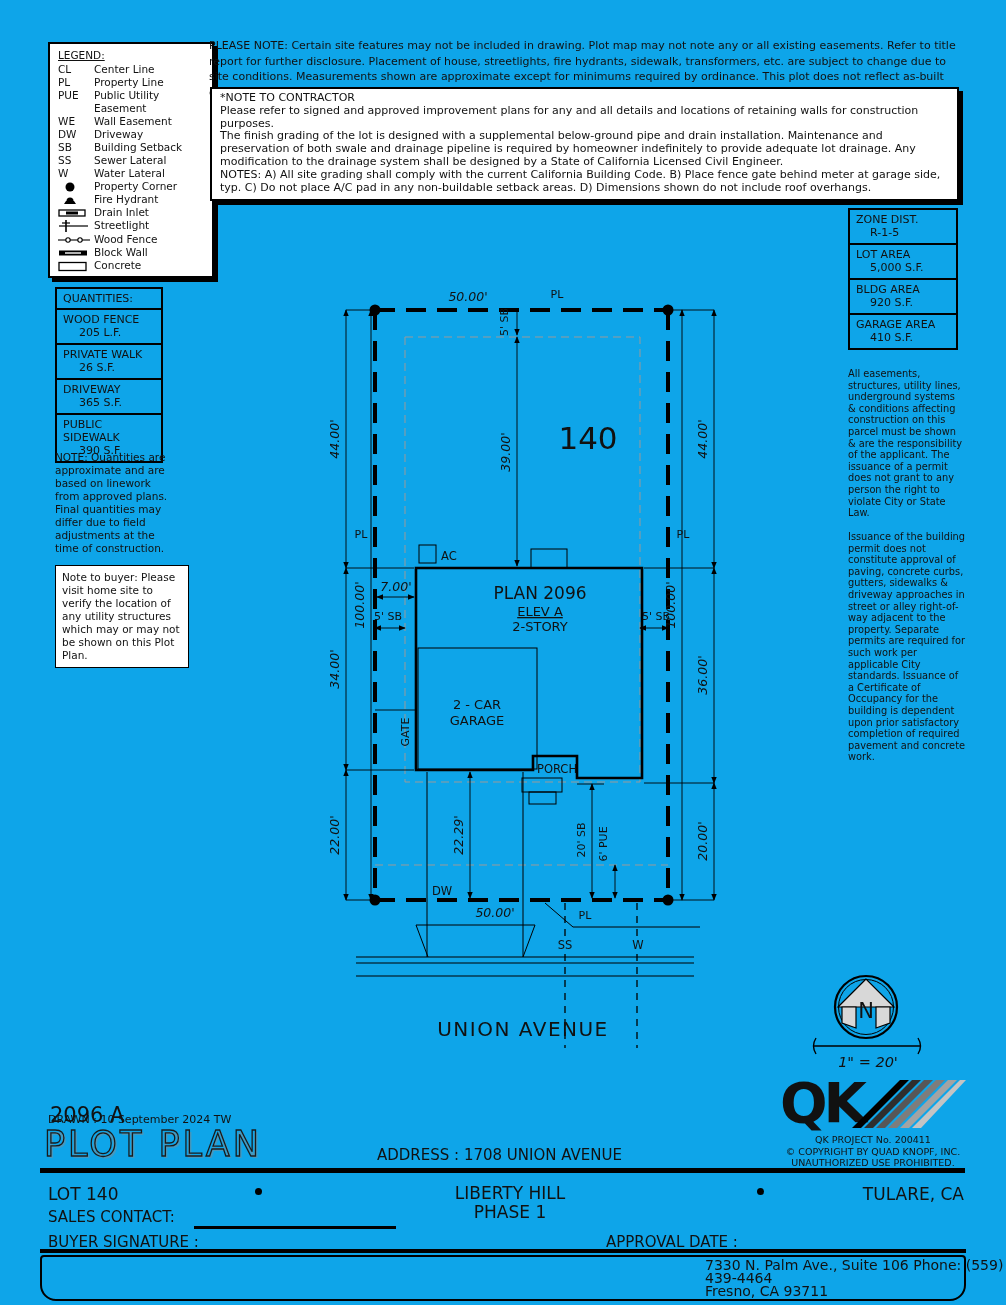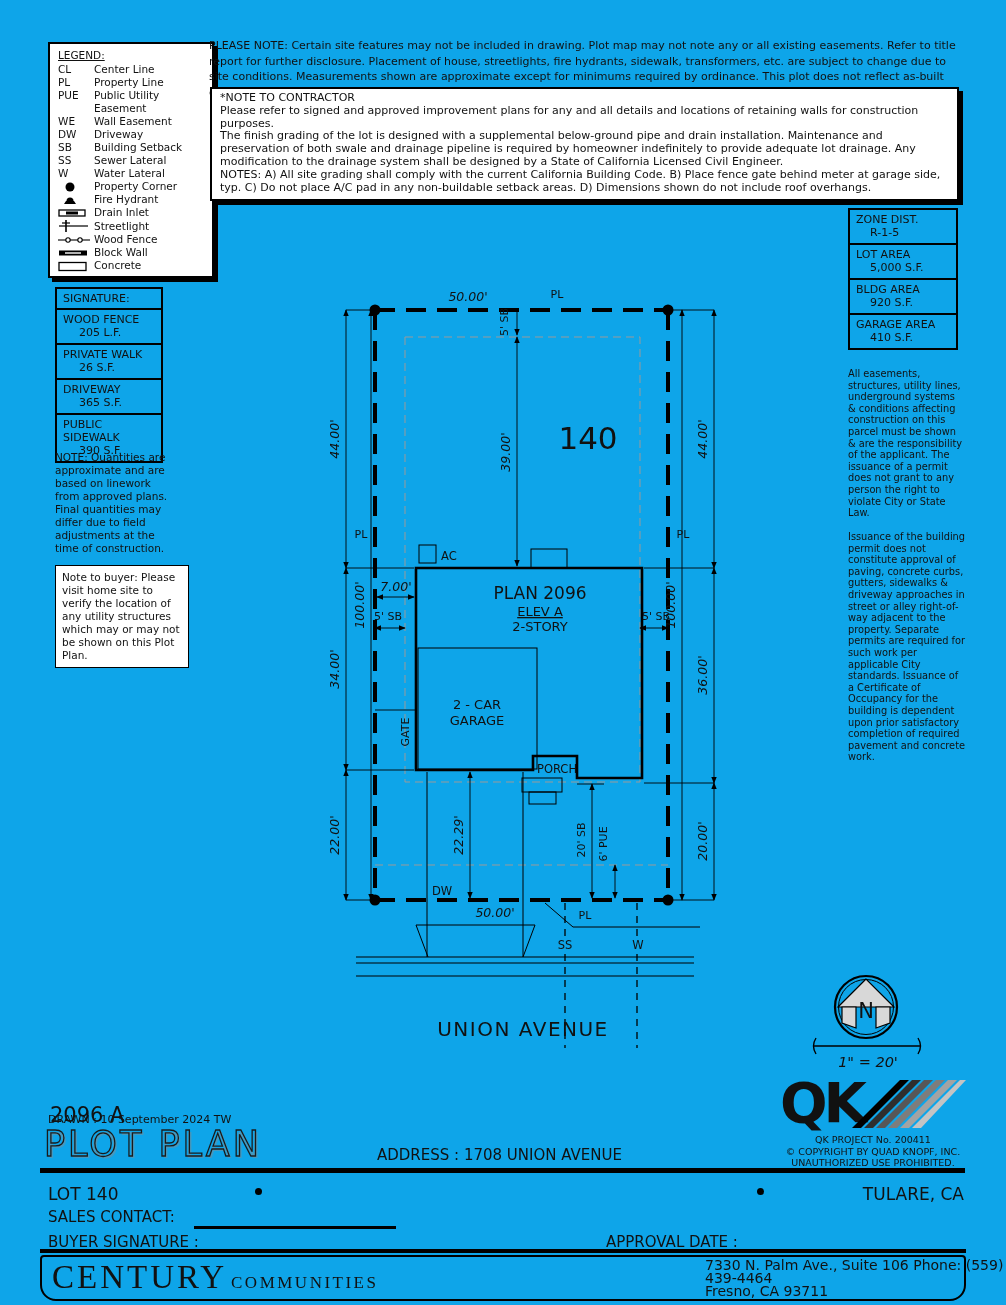--- a/index.html
+++ b/index.html
@@ -5,21 +5,21 @@
   html,body{margin:0;padding:0;background:#e8e8e8;}
   .page{position:relative;width:1006px;height:1305px;background:#0ea5e9;
         font-family:"DejaVu Sans",sans-serif;color:#111;overflow:hidden;}
   .abs{position:absolute;}
   
   .shadowbox{border:2px solid #000;box-shadow:4px 4px 0 #000;background:#fff;}
   .thinbox{border:1.5px solid #000;background:#fff;}
   
   .legend{left:48px;top:42px;width:148px;padding:5px 6px 4px 8px;font-size:10.5px;line-height:13px;}
   .legend .ltitle{text-decoration:underline;margin-bottom:1px;}
-  .lrow{display:flex;align-items:flex-end;}
+  .lrow{display:flex;align-items:flex-start;}
   .lsym{width:36px;flex:0 0 36px;}
   .llab{flex:1;}
   .licon{display:inline-block;vertical-align:middle;}
   
   .please{left:209px;top:38px;width:752px;font-size:11px;line-height:15.5px;}
   .contractor{left:210px;top:87px;width:729px;padding:3px 8px 5px 8px;font-size:11px;line-height:12.8px;}
   
   .zone{left:848px;top:208px;width:106px;border:2px solid #000;}
   .zrow{border-bottom:2px solid #000;padding:3px 4px 4px 6px;font-size:11px;line-height:13px;}
   .zrow:last-child{border-bottom:none;border-radius:6px;}
@@ -179,21 +179,21 @@
         <div>BLDG AREA</div>
         <div class="zval">920 S.F.</div>
       </div>
     <div class="zrow">
         <div>GARAGE AREA</div>
         <div class="zval">410 S.F.</div>
       </div>
   </div>
 
   <div class="abs qty">
-    <div class="qhead">SIGNATURE:</div>
+    <div class="qhead">QUANTITIES:</div>
     <div class="qrow">
         <div>WOOD FENCE</div>
         <div class="qval">205 L.F.</div>
       </div>
     <div class="qrow">
         <div>PRIVATE WALK</div>
         <div class="qval">26 S.F.</div>
       </div>
     <div class="qrow">
         <div>DRIVEWAY</div>
@@ -361,34 +361,34 @@
   </div>
 
   <div class="abs drawn">DRAWN :  10 September 2024   TW</div>
   <div class="abs plancode">2096 A</div>
   <div class="abs sheettitle">PLOT PLAN</div>
   <div class="abs address">ADDRESS :  1708 UNION AVENUE</div>
   <div class="abs bar1"></div>
 
   <div class="abs lot">LOT 140</div>
   <div class="abs bullet1"></div>
+  <div class="abs community">
+    <div>LIBERTY HILL</div>
+    <div>PHASE 1</div>
+  </div>
   <div class="abs bullet2"></div>
   <div class="abs city">TULARE, CA</div>
 
   <div class="abs saleslab">SALES CONTACT:</div>
   <div class="abs salesline"></div>
   <div class="abs buyerlab">BUYER SIGNATURE :</div>
   <div class="abs buyerline"></div>
   <div class="abs approvallab">APPROVAL DATE :</div>
   <div class="abs approvalline"></div>
 
   <div class="abs bar2"></div>
   <div class="abs strip"></div>
-  <div class="abs century">
-    <span class="big">CENTURY</span>
-    <span class="small">COMMUNITIES</span>
-  </div>
   <div class="abs builderaddr">
     <div>7330 N. Palm Ave., Suite 106    Phone:  (559) 439-4464</div>
     <div>Fresno, CA  93711</div>
   </div>
 
 </div>
 
 </body></html>

